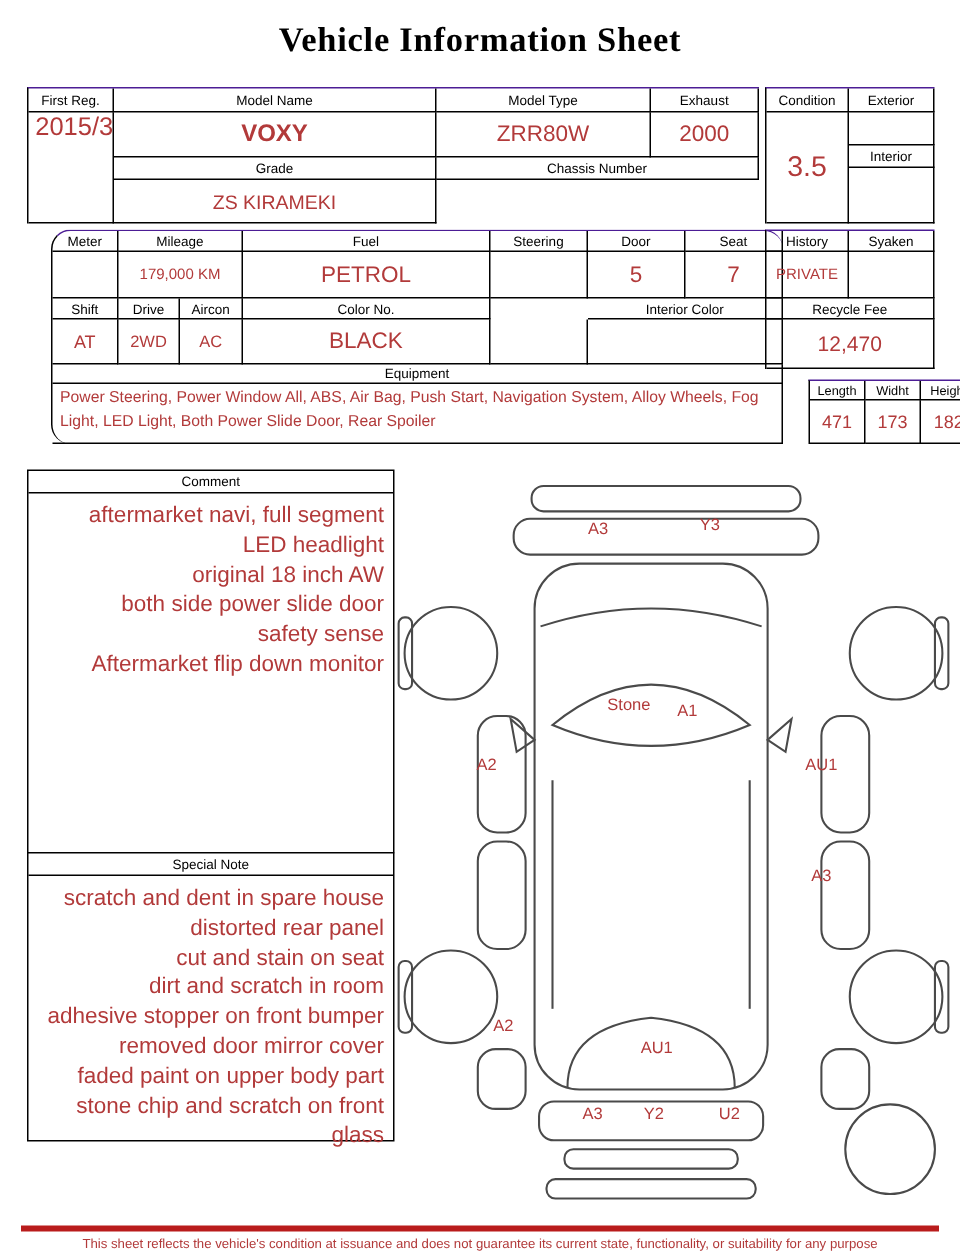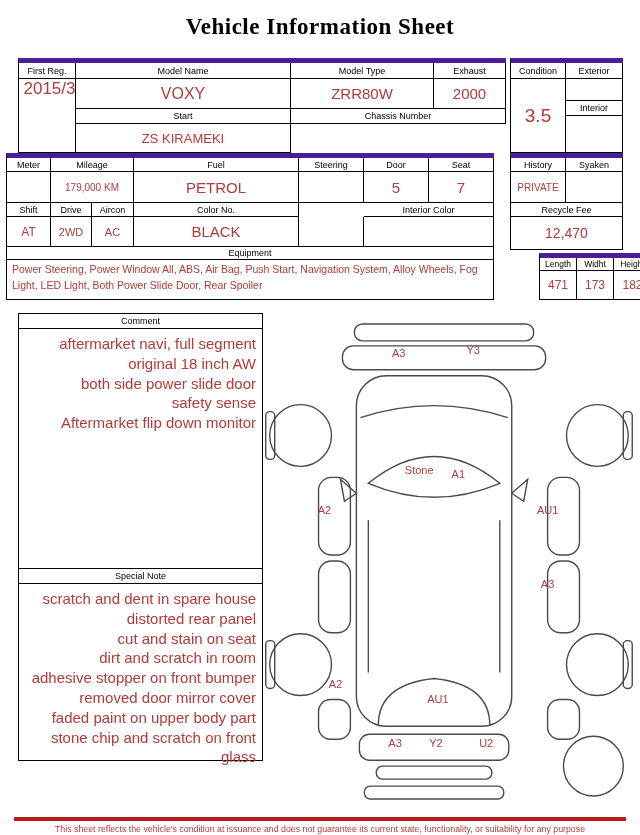--- a/index.html
+++ b/index.html
@@ -7,25 +7,25 @@
   .sheet {
     position:relative; width:640px; height:835px; margin:0 auto;
     background:#fff; font-family:"Liberation Sans", sans-serif; color:#000;
     overflow:hidden;
   }
   .title {
     position:absolute; top:14px; left:0; width:100%; text-align:center;
     font-family:"Liberation Serif", serif; font-size:23px; font-weight:600;
     letter-spacing:.5px;
   }
-  .tbl { position:absolute; display:grid; border-top:5px solid #4c1d95; border-left:1px solid #000; }
+  .tbl { position:absolute; display:grid; border-top:1px solid #4c1d95; border-left:1px solid #000; }
   .tbl > div { border-right:1px solid #000; border-bottom:1px solid #000; display:flex; align-items:center; justify-content:center; overflow:hidden; }
   .hdr { font-size:9px; color:#000; padding:0 1px; }
   .v { color:#b23a3a; }
-  .s17{font-size:17px;} .s16{font-size:16px;} .s15{font-size:15px;} .s14{font-size:14px;}
+  .s17{font-size:17px;} .s16{font-size:16px;font-weight:bold;} .s15{font-size:15px;} .s14{font-size:14px;}
   .s13{font-size:13px;} .s12{font-size:12px;} .s11{font-size:11px;} .s10{font-size:10px;} .s19{font-size:19px;}
   .firstreg { flex-direction:row; align-items:flex-start !important; justify-content:center; padding-left:5px; line-height:1.15; }
   .eqtext { align-items:flex-start !important; justify-content:flex-start !important; text-align:left; padding:2px 5px; font-size:10.5px; line-height:1.5; }
   .notebox { position:absolute; border:1px solid #000; background:#fff; }
   .notebox .nb-hdr { height:15px; border-bottom:1px solid #000; display:flex; align-items:center; justify-content:center; font-size:9px; }
   .notebox .nb-body { padding:5px 6px; font-size:15px; line-height:1.32; color:#b23a3a; text-align:right; }
   .diagram { position:absolute; left:263px; top:316px; width:372px; height:488px; }
   .diagram svg { position:absolute; inset:0; width:100%; height:100%; }
   .marker { position:absolute; transform:translate(-50%,-50%); color:#b23a3a; font-size:11px; white-space:nowrap; }
   .footer {
@@ -48,36 +48,36 @@
     <div class="hdr">Exhaust</div>
 
     <div class="v firstreg s17" style="grid-row:2/5;">
       <span>2015</span>
       <span>/3</span>
     </div>
     <div class="v s16">VOXY</div>
     <div class="v s15">ZRR80W</div>
     <div class="v s15">2000</div>
 
-    <div class="hdr">Start</div>
+    <div class="hdr">Grade</div>
     <div class="hdr" style="grid-column:3/5;">Chassis Number</div>
 
     <div class="v s13">ZS KIRAMEKI</div>
   </div>
 
   <div class="tbl" style="left:510px; top:58px; grid-template-columns:55px 57px; grid-template-rows:16px 22px 15px 37px;">
     <div class="hdr">Condition</div>
     <div class="hdr">Exterior</div>
     <div class="v s19" style="grid-row:2/5;">3.5</div>
     <div></div>
     <div class="hdr">Interior</div>
     <div></div>
   </div>
 
-  <div class="tbl" style="left:6px; top:153px; grid-template-columns:44px 41px 42px 165px 65px 65px 65px; grid-template-rows:14px 31px 14px 30px 13px 40px;">
+  <div class="tbl" style="left:34px; top:153px; grid-template-columns:44px 41px 42px 165px 65px 65px 65px; grid-template-rows:14px 31px 14px 30px 13px 40px;border-radius:13px;">
     <div class="hdr">Meter</div>
     <div class="hdr" style="grid-column:2/4;">Mileage</div>
     <div class="hdr">Fuel</div>
     <div class="hdr">Steering</div>
     <div class="hdr">Door</div>
     <div class="hdr">Seat</div>
 
     <div class="v"></div>
     <div class="v s10" style="grid-column:2/4;">179,000 KM</div>
     <div class="v s15">PETROL</div>
@@ -117,20 +117,21 @@
     <div class="hdr" style="font-size:8.5px">Height</div>
     <div class="v s12">471</div>
     <div class="v s12">173</div>
     <div class="v s12">182</div>
   </div>
 
   <div class="notebox" style="left:18px; top:313px; width:245px; height:256px;">
     <div class="nb-hdr">Comment</div>
     <div class="nb-body">
         <div>aftermarket navi, full segment</div>
+        <div>LED headlight</div>
         <div>original 18 inch AW</div>
         <div>both side power slide door</div>
         <div>safety sense</div>
         <div>Aftermarket flip down monitor</div>
       </div>
   </div>
 
   <div class="notebox" style="left:18px; top:568px; width:245px; height:193px;">
     <div class="nb-hdr">Special Note</div>
     <div class="nb-body">

